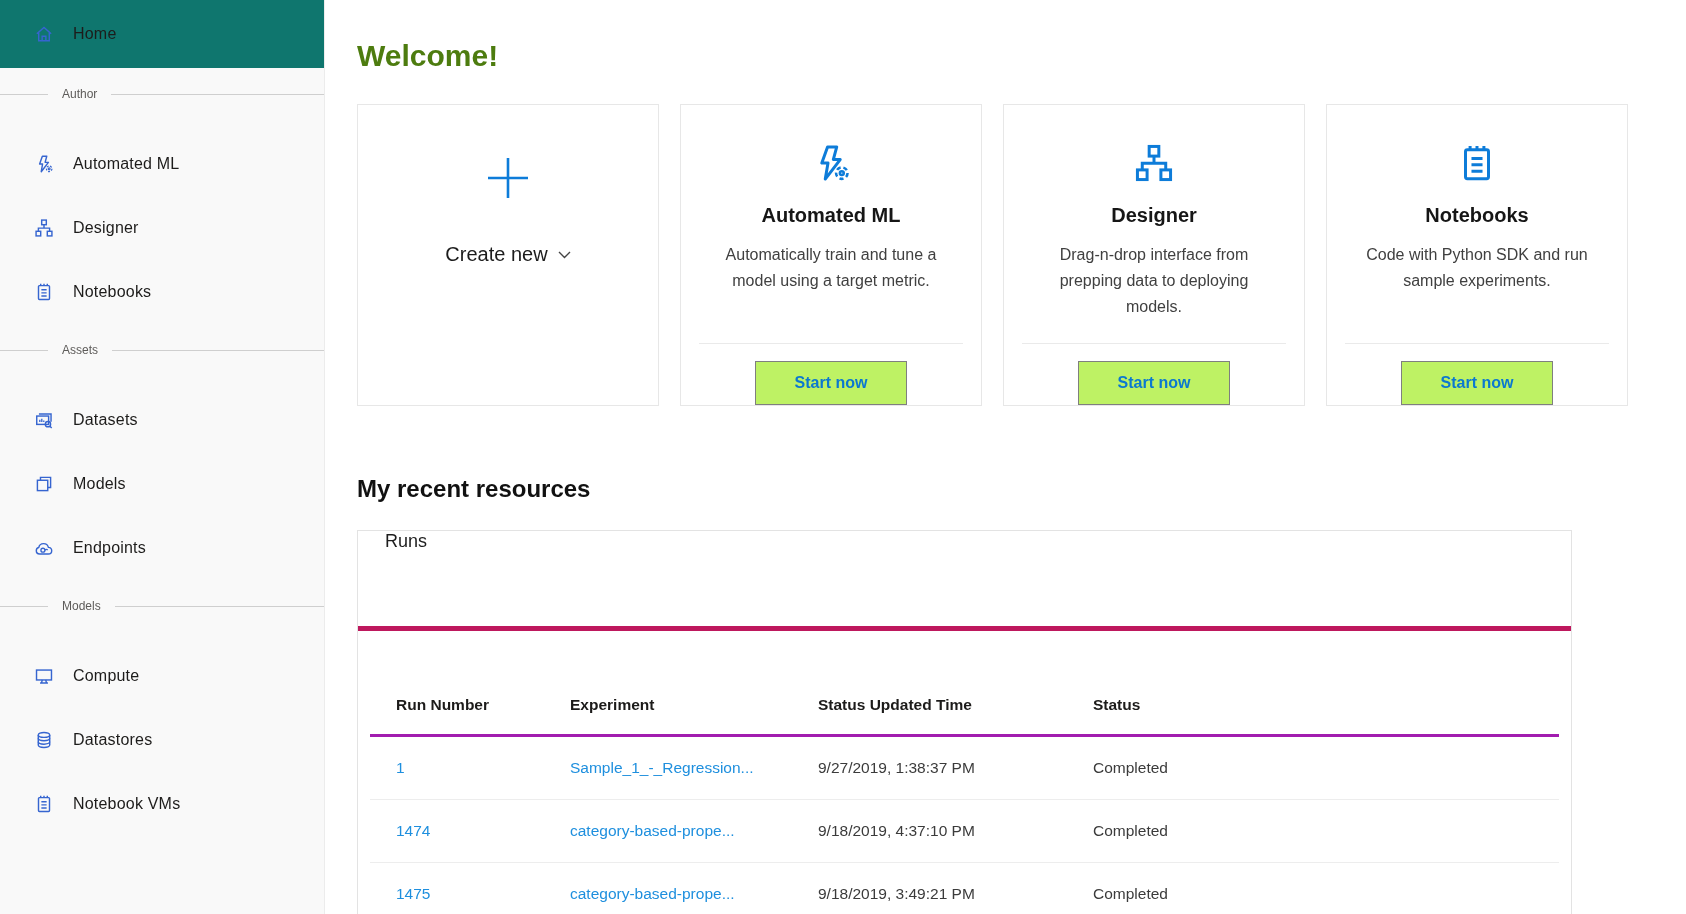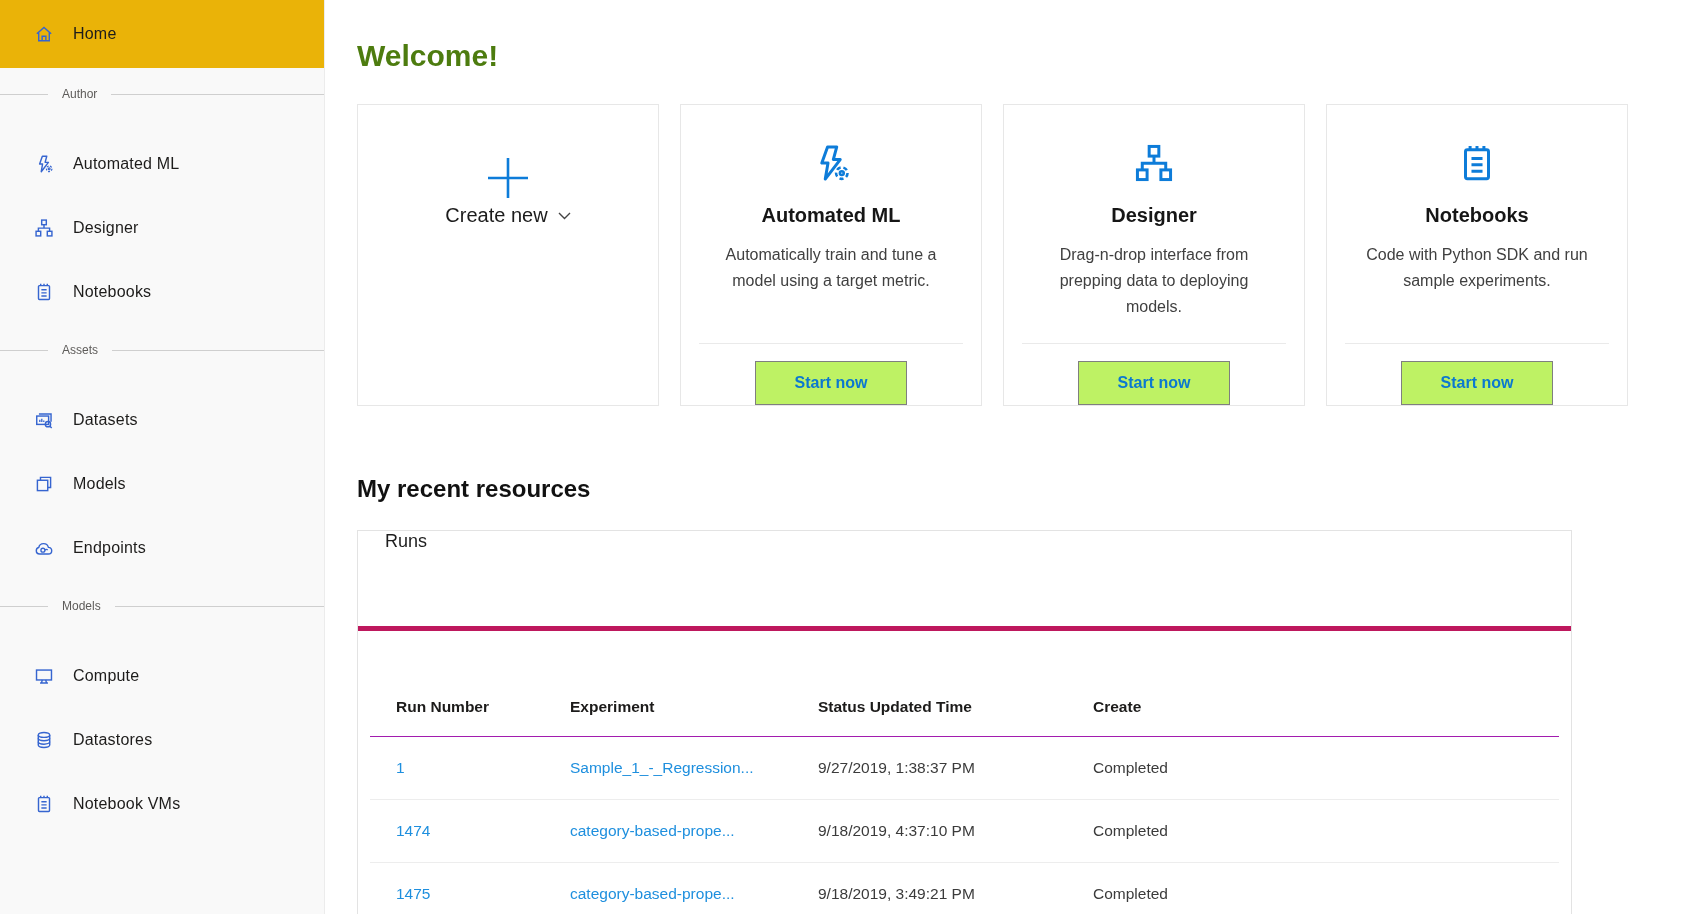--- a/index.html
+++ b/index.html
@@ -3,61 +3,61 @@
 <meta charset="utf-8">
 <style>
   * { margin:0; padding:0; box-sizing:border-box; }
   html,body { background:#fff; }
   body { font-family:"Liberation Sans","DejaVu Sans",sans-serif; color:#1f1f1f; }
   .app { width:1686px; height:914px; display:flex; overflow:hidden; background:#fff; }
 
   
   .sidebar { width:325px; flex:0 0 325px; background:#f9f9f9; border-right:1px solid #ececec; }
   .nav-item { height:64px; display:flex; align-items:center; padding-left:33px; cursor:pointer; }
-  .nav-item.home { height:68px; background:#eab308; }
+  .nav-item.home { height:68px; background:#0f766e; }
   .nav-item .nav-icon { width:22px; height:22px; color:#3665d0; flex:0 0 22px; }
   .nav-item .nav-icon svg { display:block; width:22px; height:22px; }
   .nav-item .nav-label { margin-left:18px; font-size:16px; color:#1d1c1b; letter-spacing:.2px; }
   .nav-divider { height:52px; display:flex; align-items:center; }
   .nav-divider .line-l { width:48px; height:1px; background:#cfcfcf; }
   .nav-divider .line-r { flex:1; height:1px; background:#cfcfcf; }
   .nav-divider .div-label { margin:0 14px; font-size:12px; color:#5d5b59; }
   .nav-section { padding-top:12px; }
 
   
   .main { flex:1; padding-left:32px; }
   .welcome { margin-top:38px; font-size:30px; line-height:36px; font-weight:700; color:#4d7c0f; }
 
   .cards { display:flex; gap:21px; margin-top:30px; }
   .card { width:302px; height:302px; background:#fff; border:1px solid #e7e7e7; display:flex; flex-direction:column; cursor:pointer; }
   .card.create { align-items:center; }
   .plus-wrap { margin-top:47px; width:52px; height:52px; color:#0d7cd9; }
   .plus-wrap svg { display:block; }
-  .create-label-row { display:flex; align-items:center; font-size:20px; color:#1c1c1c; }
+  .create-label-row { margin-top:39px; display:flex; align-items:center; font-size:20px; color:#1c1c1c; }
   .create-label-row .chev { margin-left:10px; color:#555; display:inline-flex; }
 
   .card.action { text-align:center; align-items:center; padding-top:35px; }
   .card-icon { width:46px; height:46px; color:#0d7cd9; }
   .card-icon svg { display:block; width:46px; height:46px; }
   .card-title { margin-top:16px; font-size:20px; line-height:26px; font-weight:700; color:#161616; }
   .card-desc { margin-top:14px; width:234px; font-size:16px; line-height:26px; color:#404040; }
   .card-footer { margin-top:auto; width:100%; }
   .card-divider { margin:0 18px; border-top:1px solid #eaeaea; }
   .startnow-btn { margin:17px auto 0; width:152px; height:44px; background:#bef264; border:1px solid #7f7f7f;
                   color:#0b78d0; font-weight:700; font-size:16px; display:flex; align-items:center; justify-content:center;
                   font-family:inherit; cursor:pointer; }
 
   .recent-title { margin-top:68px; font-size:24px; line-height:29px; font-weight:700; color:#111; }
 
   .panel { margin-top:27px; width:1215px; height:500px; border:1px solid #e3e3e3; background:#fff; }
   .runs-bar { height:100px; border-bottom:5px solid #be185d; display:flex; align-items:flex-start; padding-left:27px; }
   .runs-label { font-size:18px; color:#1d1d1d; cursor:pointer; }
   .table-wrap { margin:0 12px; }
   .t-grid { display:grid; grid-template-columns:174px 248px 275px 1fr; padding-left:26px; }
-  .t-head { height:106px; align-items:end; padding-bottom:20px; border-bottom:1px solid #a21caf; }
+  .t-head { height:106px; align-items:end; padding-bottom:20px; border-bottom:3px solid #a21caf; }
   .t-head .th { font-size:15.5px; font-weight:700; color:#1c1b1a; }
   .t-row { height:63px; align-items:center; border-bottom:1px solid #ededed; font-size:15.5px; color:#333; }
   .t-row .link { color:#1e8fde; cursor:pointer; }
   .t-row .plain { color:#3b3b3b; }
 </style>
 </head>
 <body>
 
 <svg width="0" height="0" style="position:absolute" aria-hidden="true">
   <defs>
@@ -296,21 +296,21 @@
     <div class="panel">
       <div class="runs-bar">
         <span class="runs-label">Runs</span>
       </div>
 
       <div class="table-wrap">
         <div class="t-grid t-head">
           <span class="th">Run Number</span>
           <span class="th">Experiment</span>
           <span class="th">Status Updated Time</span>
-          <span class="th">Create</span>
+          <span class="th">Status</span>
         </div>
 
         <div class="t-grid t-row">
           <span class="link">1</span>
           <span class="link">Sample_1_-_Regression...</span>
           <span class="plain">9/27/2019, 1:38:37 PM</span>
           <span class="plain">Completed</span>
         </div>
 
         <div class="t-grid t-row">

